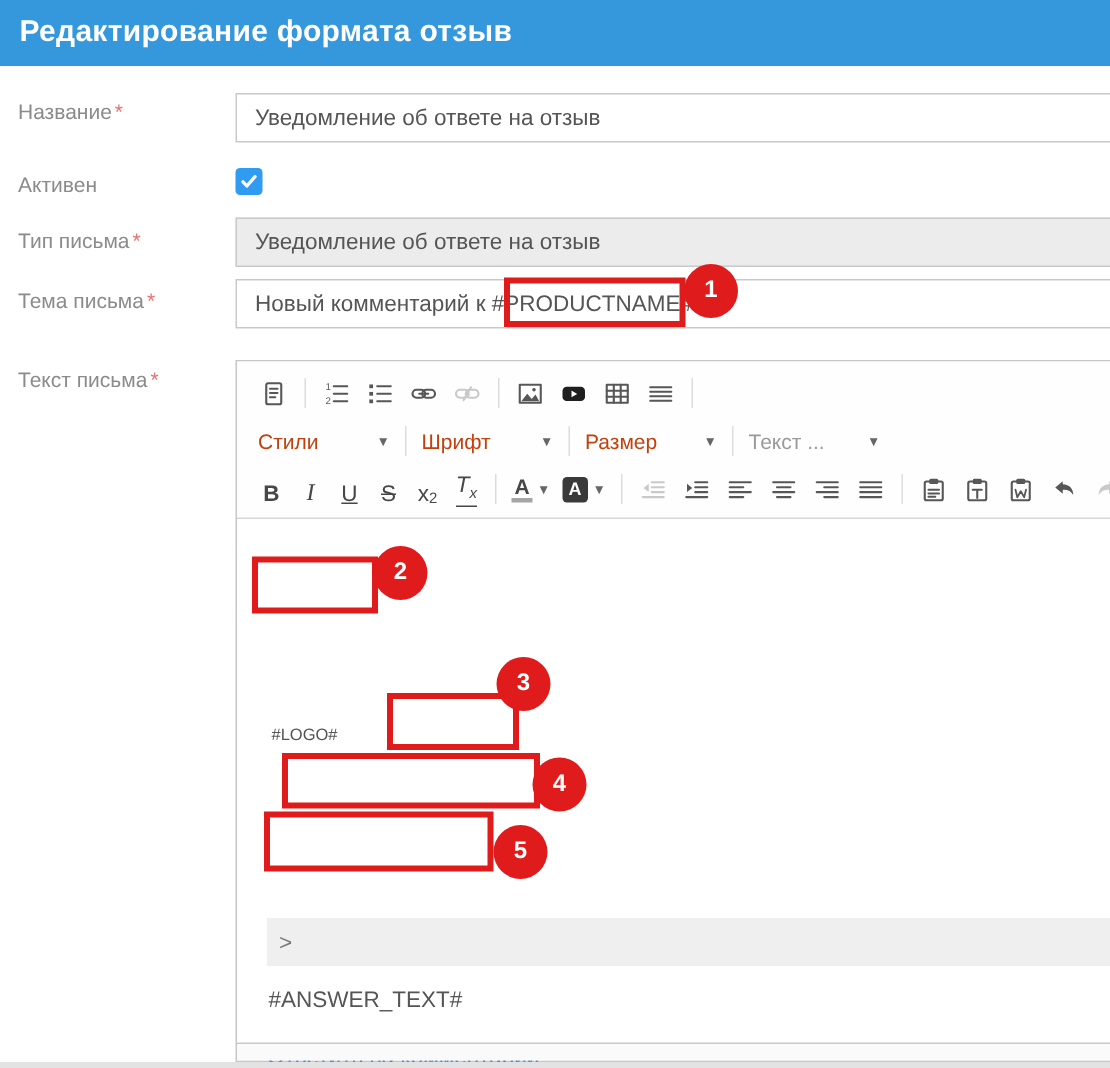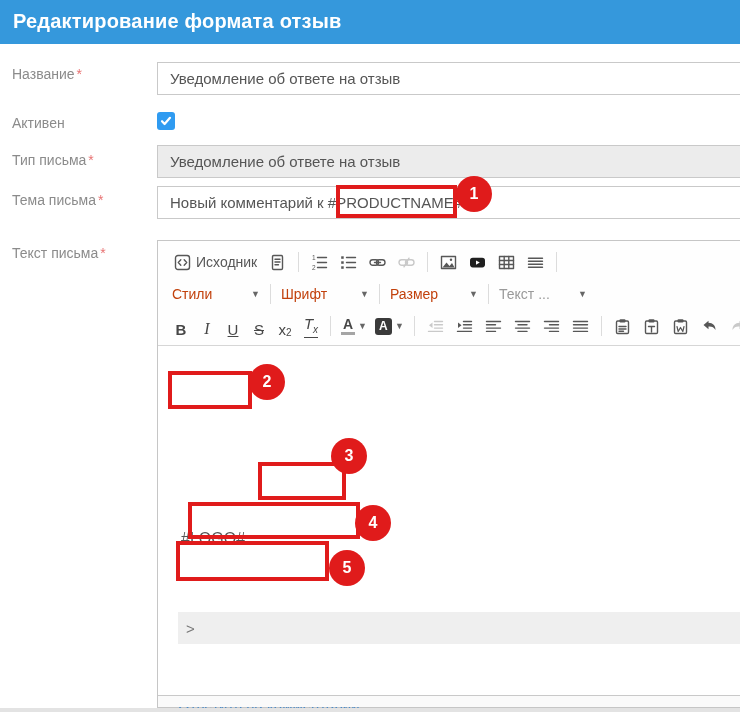--- a/index.html
+++ b/index.html
@@ -62,21 +62,21 @@
   .fmt-rf sub{font-size:10px;font-style:italic;}
   .colorbtn{display:inline-flex;align-items:center;border:none;background:transparent;cursor:pointer;padding:0 3px;margin:0 1px;gap:3px;}
   .a-stack{display:flex;flex-direction:column;align-items:center;line-height:13px;}
   .a-glyph{font-size:14px;font-weight:700;color:#474747;}
   .a-bar{width:14px;height:3px;background:#a5a5a5;margin-top:1px;}
   .bg-a{display:inline-flex;align-items:center;justify-content:center;width:17px;height:17px;background:#3a3a3a;
         color:#fff;font-size:12px;font-weight:700;border-radius:3px;}
 
   
   .ed-content{position:absolute;left:0;top:105px;right:0;bottom:11px;background:#fff;cursor:text;color:#4f4f4f;}
-  .logo-line{position:absolute;left:23px;top:138px;font-size:16px;color:#555;margin-top:46px;}
+  .logo-line{position:absolute;left:23px;top:138px;font-size:11px;color:#555;}
   .para{position:absolute;left:5px;top:230px;right:8px;margin:0;font-size:15px;line-height:20px;color:#4f4f4f;}
   .content-link{color:#4a8bc9;text-decoration:underline;cursor:pointer;}
   .quote{position:absolute;left:20px;top:266px;right:0;height:32px;background:#efefef;
          font-size:15px;color:#555;display:flex;align-items:center;}
   .q-prefix{margin:0 5px 0 8px;color:#777;}
   .answer{position:absolute;left:21px;top:312px;font-size:15px;color:#555;}
   .reply{position:absolute;left:20px;top:350px;font-size:15px;}
   .ed-footer{position:absolute;left:0;right:0;bottom:0;height:11px;background:#fafafa;border-top:1px solid #c9c9c9;}
 
   .bottom-strip{position:absolute;left:0;top:708px;width:740px;height:4px;background:#e3e3e3;}
@@ -121,27 +121,20 @@
   <input class="tinput" style="top: 186px;" value="Новый комментарий к #PRODUCTNAME#">
 
   <div class="flabel" style="top:245px">
     <span>Текст письма</span><span class="req">*</span>
   </div>
 
   <div class="editor">
     <div class="toolbar">
 
       <div class="tb-row tb-row1">
-        <button class="tb-btn">
-          <svg class="ic" width="17" height="17" viewBox="0 0 17 17">
-              <rect x="1.5" y="1.5" width="14" height="14" rx="2.5"></rect>
-              <path d="M6.8 5.8 4.3 8.5l2.5 2.7M10.2 5.8l2.5 2.7-2.5 2.7"></path>
-            </svg>
-          <span class="srclbl">Исходник</span>
-        </button>
         <button class="tb-btn">
           <svg class="ic" width="17" height="17" viewBox="0 0 17 17">
               <rect x="3.5" y="1.5" width="10" height="14" rx="1.2"></rect>
               <path d="M6 5.2h5M6 8h5M6 10.8h3.5"></path>
             </svg>
         </button>
         <span class="tb-sep"></span>
         <button class="tb-btn">
           <svg class="ic" width="17" height="17" viewBox="0 0 17 17">
               <path d="M6.5 3.5h9M6.5 8.5h9M6.5 13.5h9"></path>
@@ -312,20 +305,21 @@
         </button>
 
       </div>
     </div>
 
     <div class="ed-content">
       <div class="logo-line">#LOGO#</div>
       <div class="quote">
         <span class="q-prefix">&gt;</span>
       </div>
+      <div class="answer">#ANSWER_TEXT#</div>
       <a class="content-link reply">Ответить на комментарий</a>
     </div>
 
     <div class="ed-footer"></div>
   </div>
 
   <div class="bottom-strip"></div>
 
   <div class="ann-box" style="left:336px;top:185px;width:121px;height:33px;"></div>
   <div class="ann-badge" style="left:456px;top:176px;">1</div>

